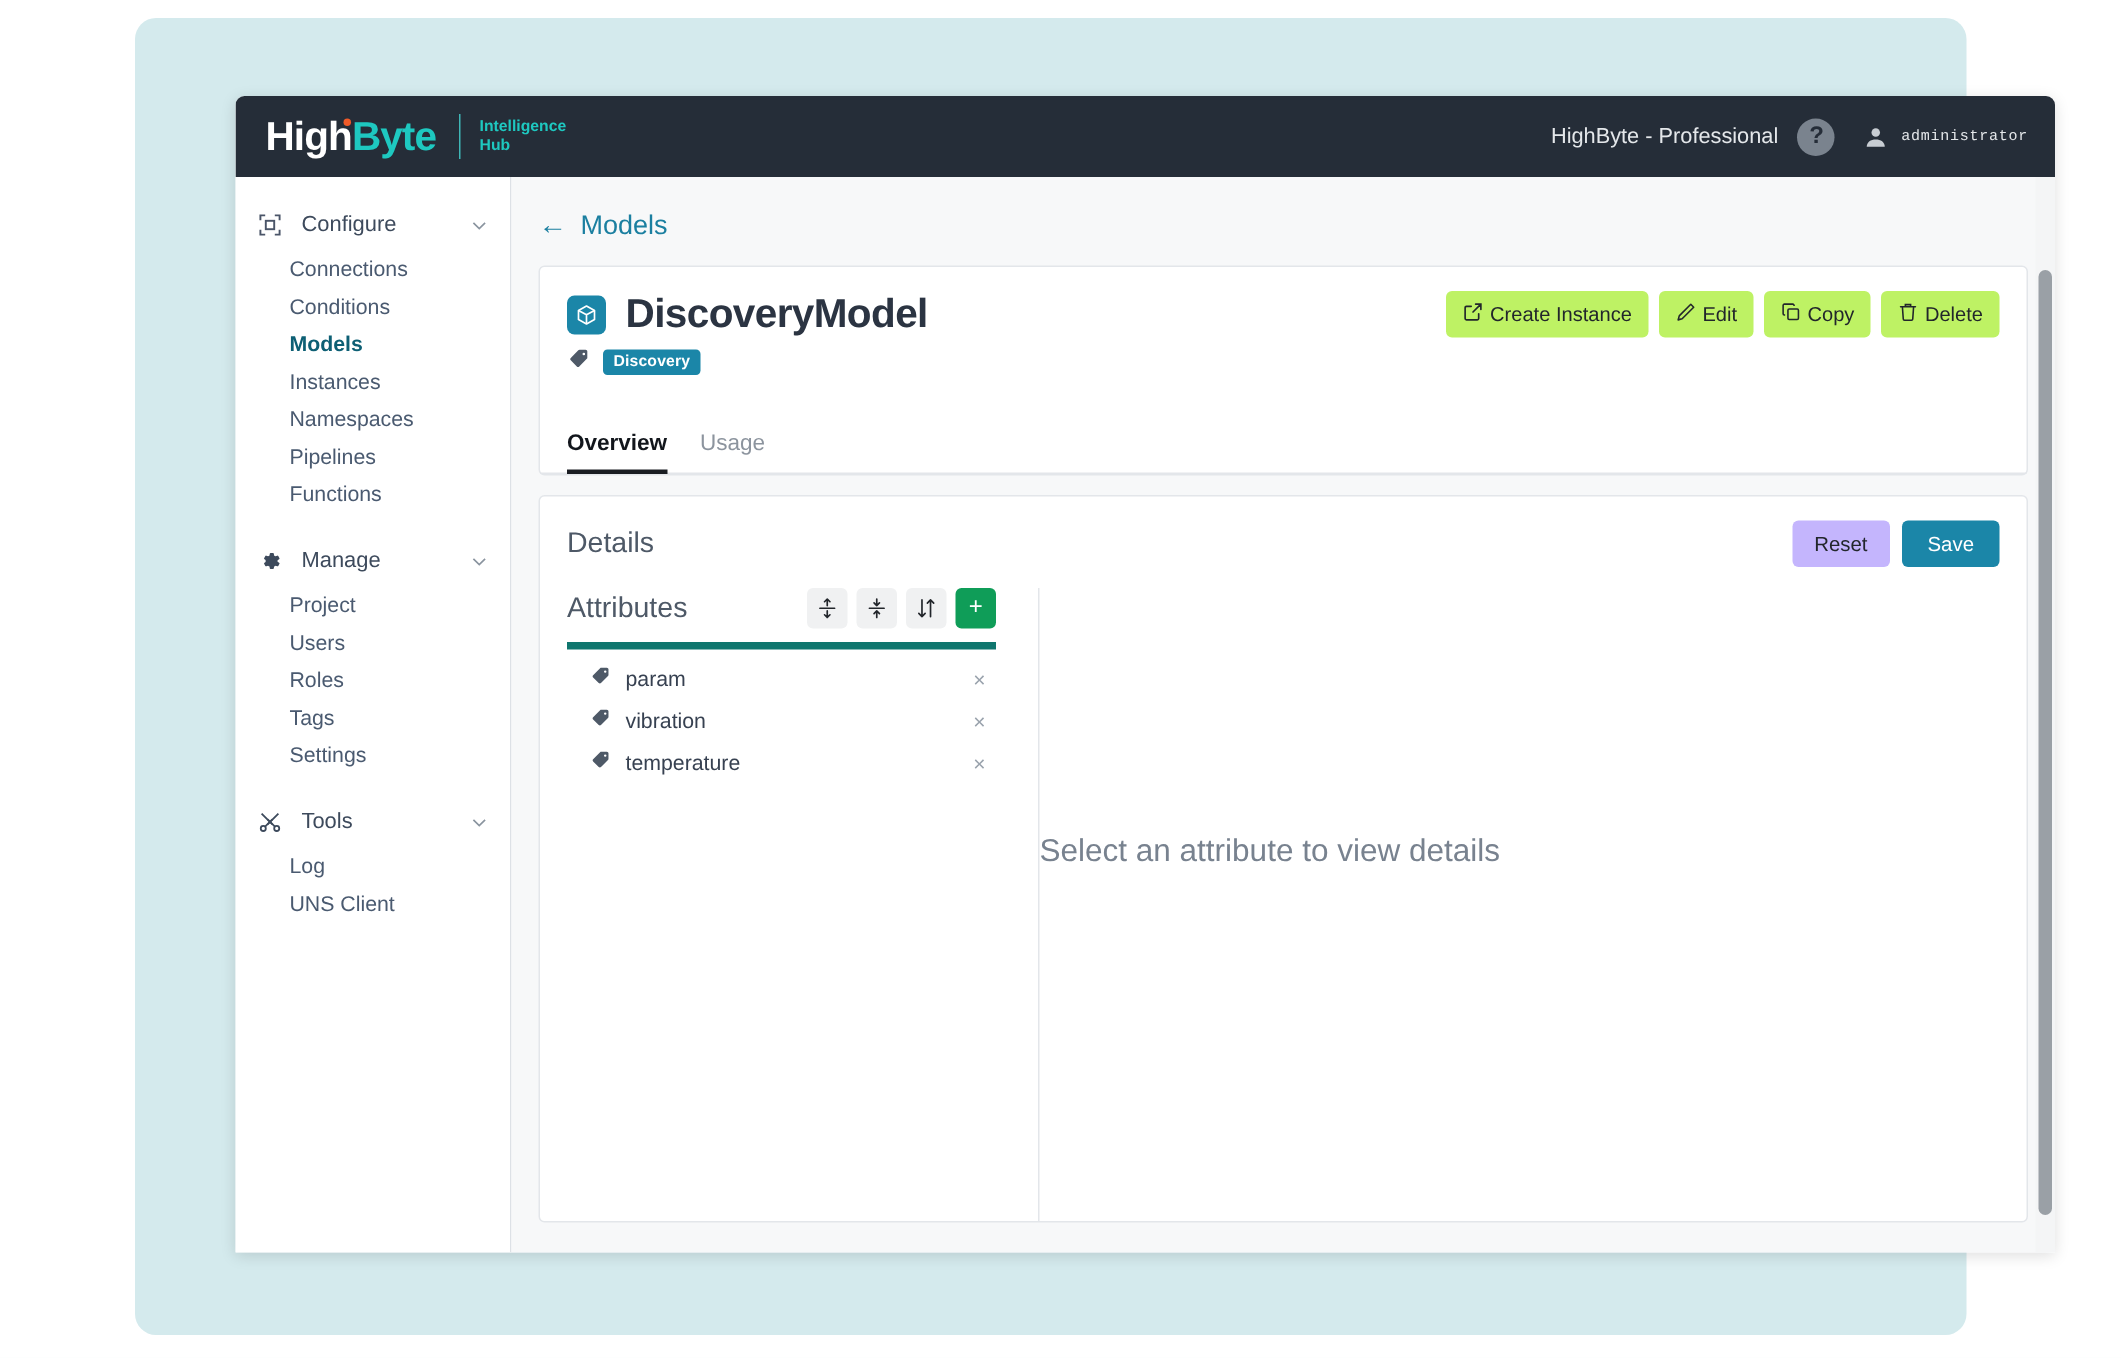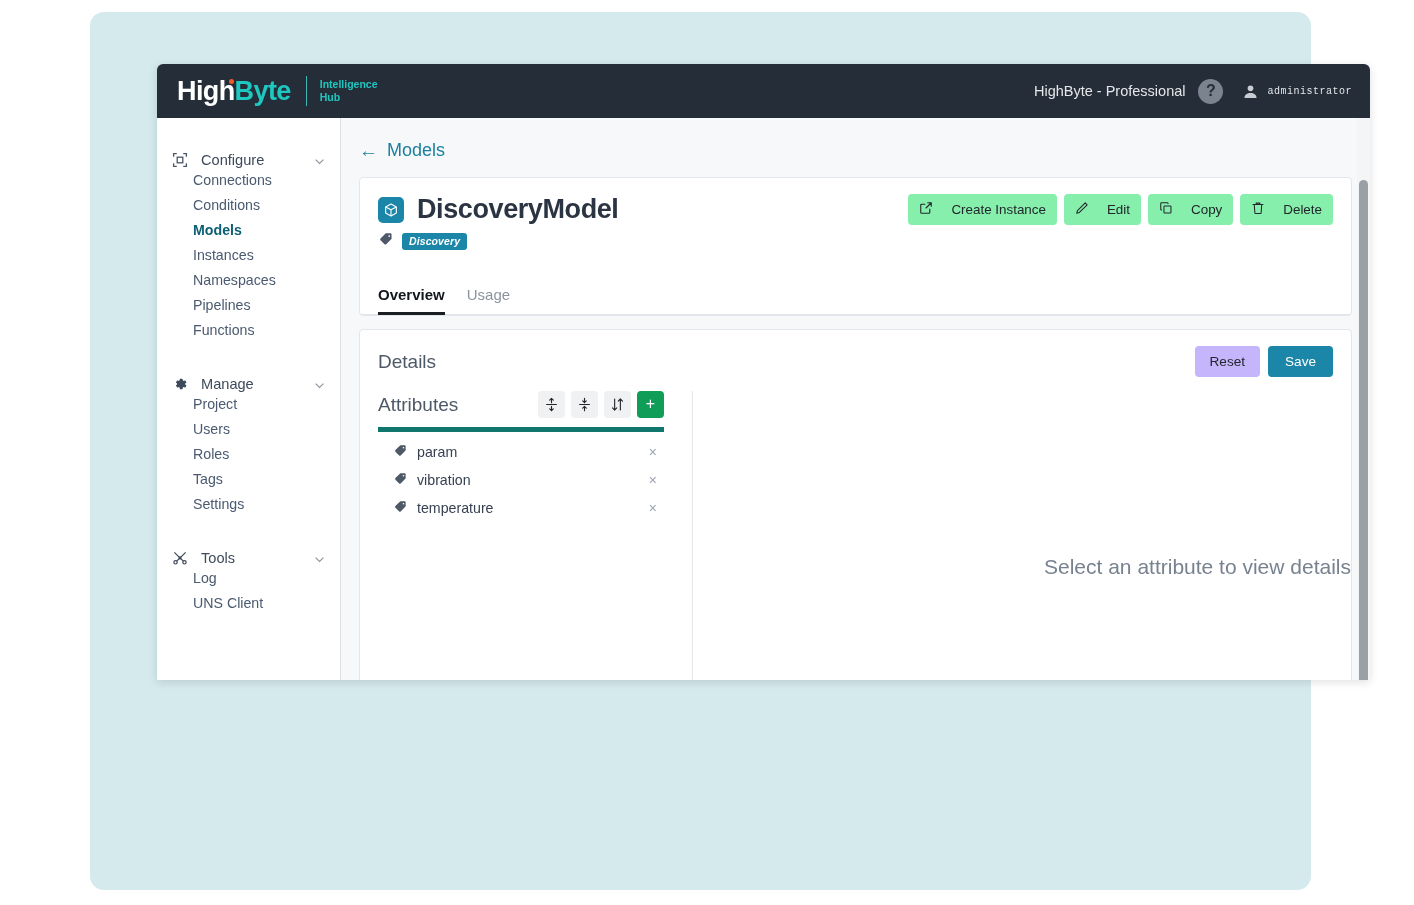--- a/index.html
+++ b/index.html
@@ -16,21 +16,21 @@
   .backdrop {
     position: absolute; left: 90px; top: 12px;
     width: 1221px; height: 878px;
     background: #d4eaed;
     border-radius: 14px;
   }
 
   
   .app-window {
     position: absolute; left: 157px; top: 64px;
-    width: 1213px; height: 616px;
+    width: 1213px; height: 771px;
     background: #ffffff;
     border-radius: 6px 6px 0 0;
     overflow: hidden;
     box-shadow: 0 2px 10px rgba(0,0,0,0.13);
   }
 
   
   .topbar {
     position: absolute; left: 0; top: 0; width: 1213px; height: 54px;
     background: #252d38;
@@ -73,21 +73,21 @@
   .body-row { position: absolute; top: 54px; left:0; width:1213px; height: 717px; display:flex; }
 
   
   .sidebar {
     width: 184px; background: #ffffff;
     border-right: 1px solid #dde1e6;
     padding-top: 14px;
     flex: 0 0 184px;
   }
   .nav-group-head {
-    display:flex; align-items:flex-end; height: 36px;
+    display:flex; align-items:center; height: 36px;
     padding: 0 14px 0 13px; cursor: pointer;
   }
   .nav-group-icon { width: 20px; display:flex; justify-content:center; color:#4a5568; }
   .nav-group-label {
     flex:1; font-size: 14.6px; color:#3d4a5c; margin-left: 11px; font-weight: 400;
   }
   .nav-chevron { color:#8a949f; display:flex; }
   .nav-item {
     height: 25px; line-height: 25px;
     padding-left: 36px; font-size: 14.2px; color:#4a5a70;
@@ -114,29 +114,29 @@
   }
 
   .hdr-inner { padding: 16px 18px 0 18px; position: relative; }
   .title-row { display:flex; align-items:center; gap: 13px; }
   .model-icon {
     width: 26px; height: 26px; border-radius: 5px; background: #1b86a8;
     display:flex; align-items:center; justify-content:center; flex:0 0 26px;
   }
   .model-title { font-size: 27px; font-weight: 700; color:#2b3442; letter-spacing:-0.4px; }
   .desc { font-style: italic; color:#6b7684; font-size: 13.6px; margin: 9px 0 0 1px; }
-  .tag-row { display:flex; align-items:center; gap: 9px; margin: 7px 0 0 1px; font-style: italic; }
+  .tag-row { display:flex; align-items:center; gap: 9px; margin: 7px 0 0 1px; }
   .tag-badge {
     background: #1b86a8; color:#ffffff; font-size: 10.5px; font-weight: 700;
     padding: 2px 7px 3px; border-radius: 3px; letter-spacing: 0.1px; cursor:pointer;
   }
   .actions { position: absolute; right: 18px; top: 16px; display:flex; gap: 7px; }
   .btn {
-    display:flex; align-items:center; gap: 18px;
-    background: #86efac; border: none; border-radius: 4px;
+    display:flex; align-items:center; gap: 4px;
+    background: #bef264; border: none; border-radius: 4px;
     padding: 7px 11px; font-size: 13.4px; color:#22262b; cursor:pointer;
     font-family: "Liberation Sans", sans-serif;
   }
 
   .tabs {
     display:flex; gap: 22px; padding: 22px 18px 0 18px;
     border-bottom: 1px solid #e3e6ea; margin-top: 14px;
   }
   .tab {
     padding-bottom: 9px; font-size: 15px; color:#8c949e; cursor: pointer;
@@ -175,21 +175,21 @@
 
   .attr-list { border-top: 5px solid #0f766e; padding-top: 6px; }
   .attr-row {
     display:flex; align-items:center; height: 28px; cursor:pointer;
     padding: 0 4px 0 16px; gap: 10px;
   }
   .attr-name { flex:1; font-size: 14.2px; color:#374151; }
   .attr-x { color:#9aa3ad; font-size: 14px; cursor:pointer; padding: 0 3px; }
 
   .detail-pane {
-    flex:1; display:flex; align-items:center; justify-content:flex-end;
+    flex:1; display:flex; align-items:center; justify-content:flex-start;
     padding-bottom: 70px;
   }
   .empty-msg { font-size: 21px; color:#78828f; }
 
   
   .scroll-track {
     position:absolute; right: 0; top: 54px; width: 13px; height: 717px;
     background:#f4f5f6;
   }
   .scroll-thumb {

